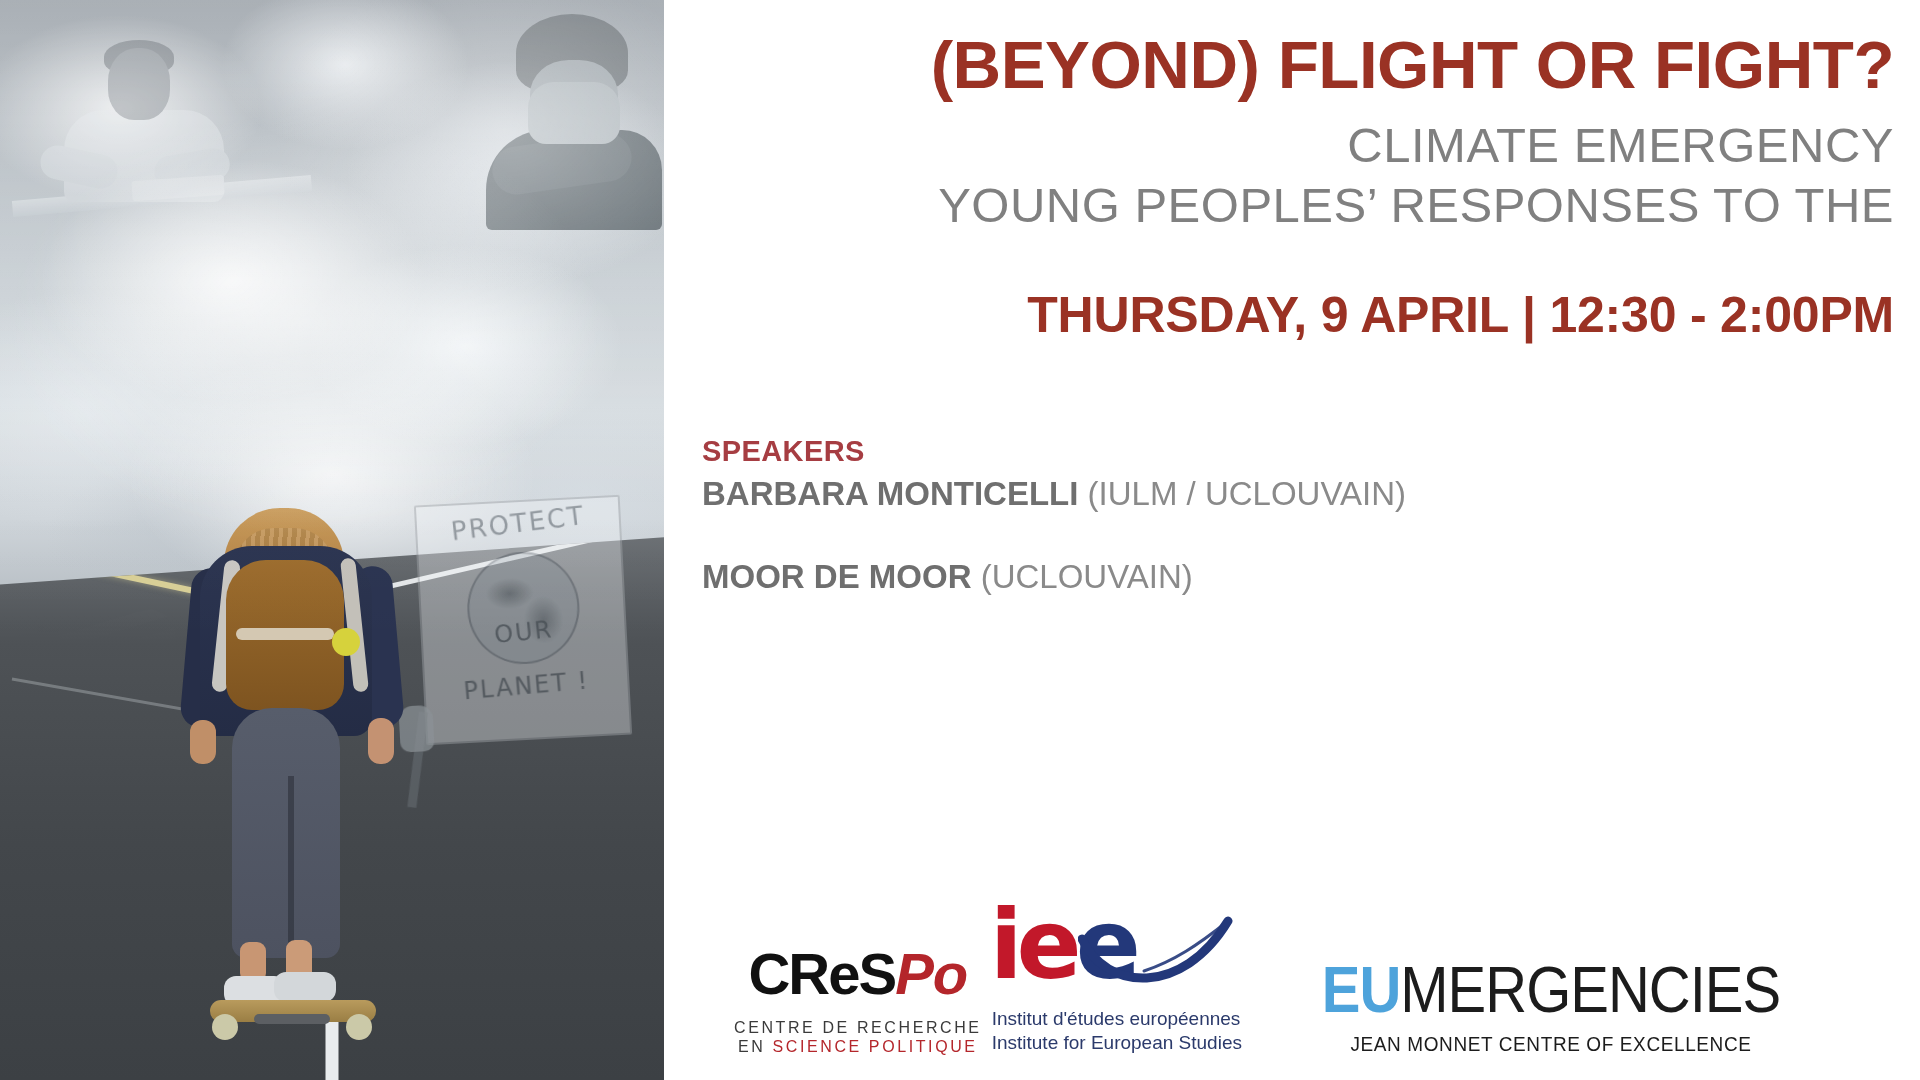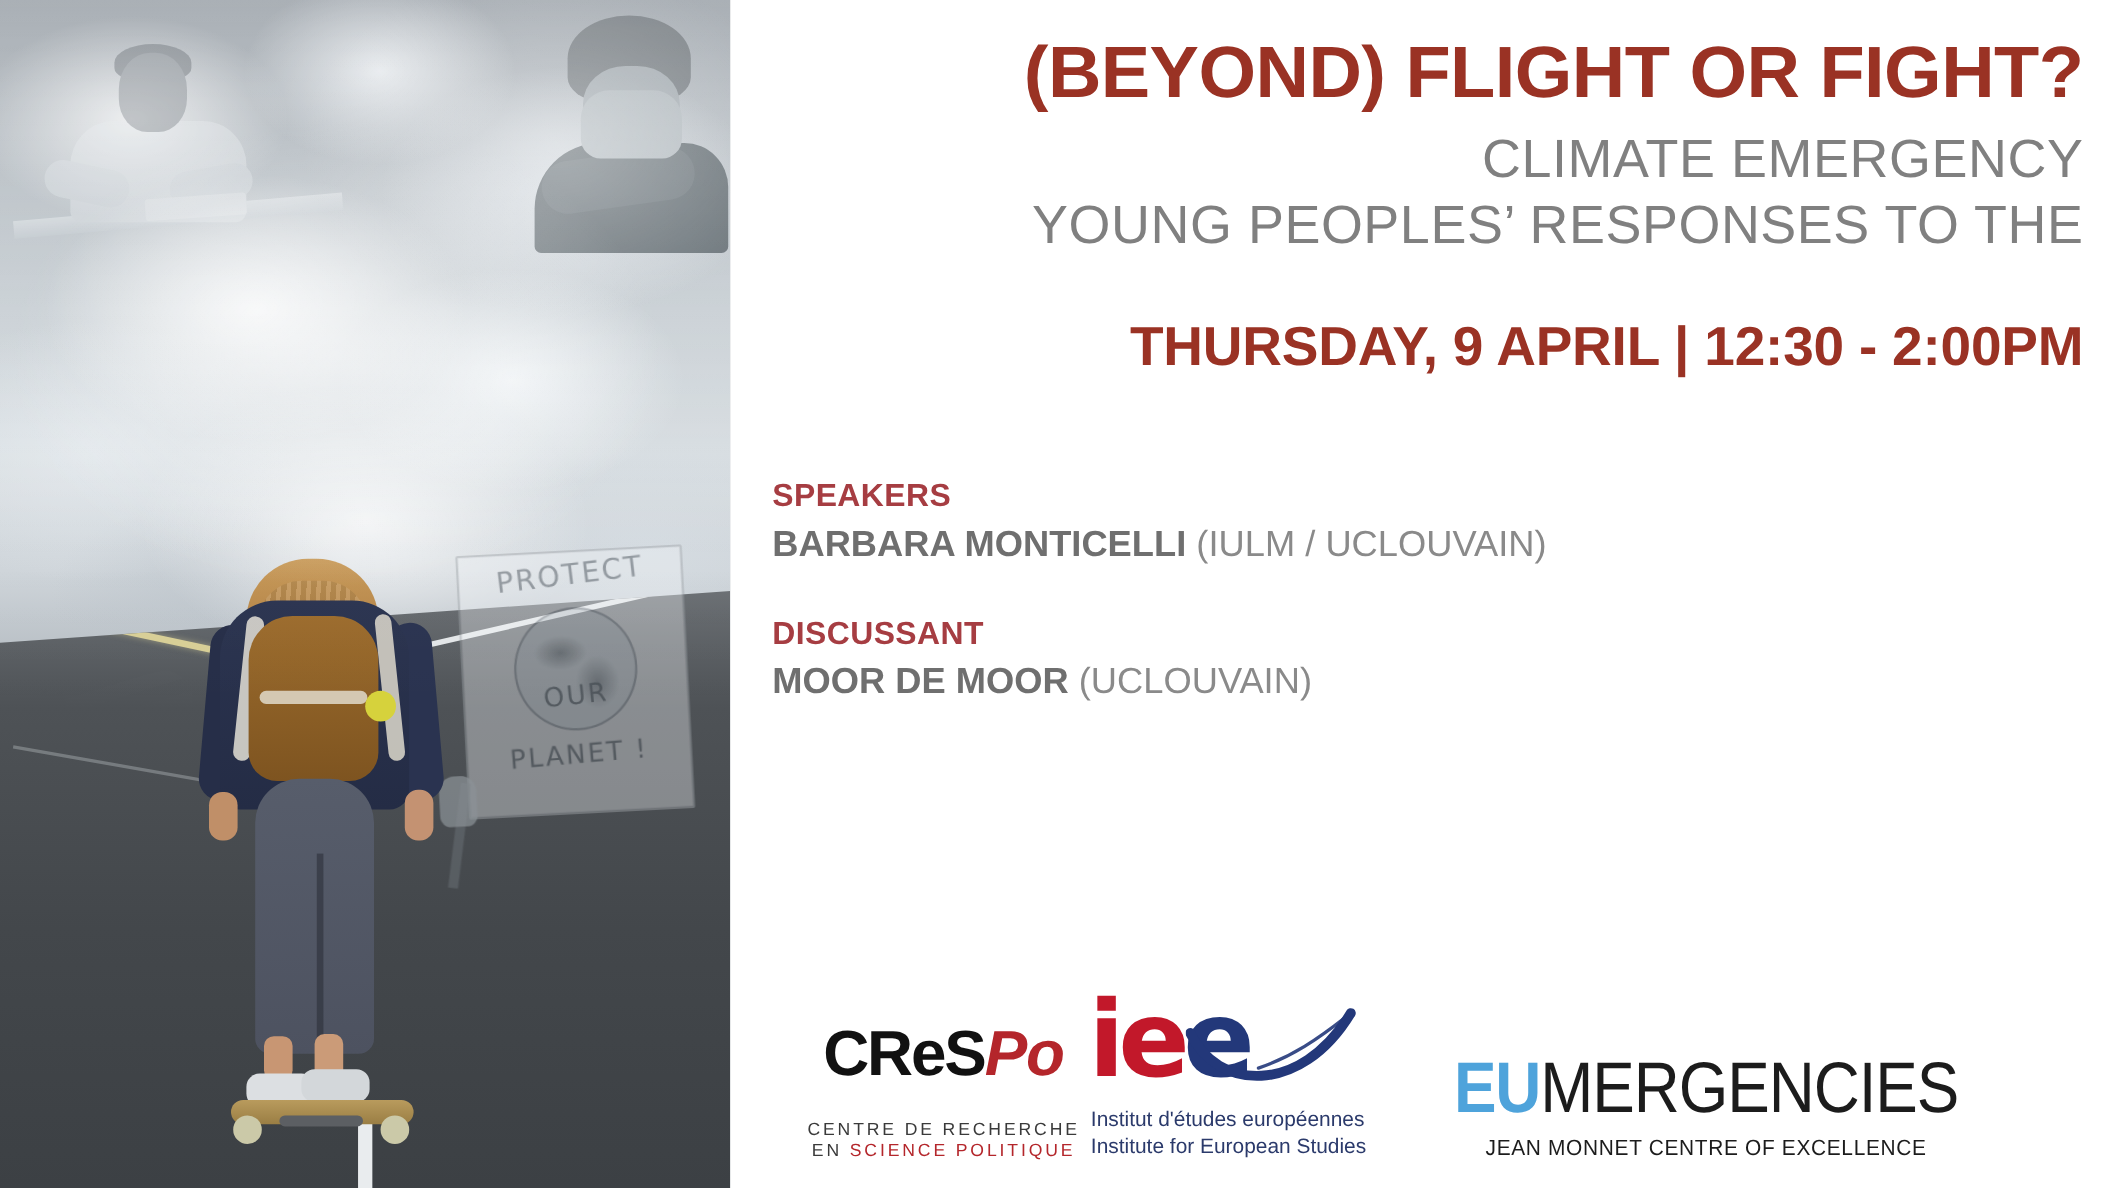--- a/index.html
+++ b/index.html
@@ -368,21 +368,21 @@
   
   .crespo .mark {
     font-size:58px; font-weight:700; letter-spacing:-2px;
     line-height:1; color:#111; white-space:nowrap;
   }
   .crespo .mark .po {
     color:#B4262B; font-style:italic; font-weight:700;
     letter-spacing:-1px;
   }
   .crespo .tag1 {
-    margin-top:32px; font-size:16px; color:#3A3A3A;
+    margin-top:16px; font-size:16px; color:#3A3A3A;
     letter-spacing:2.6px; white-space:nowrap;
   }
   .crespo .tag2 {
     margin-top:1px; font-size:16px; letter-spacing:2.6px;
     color:#3A3A3A; white-space:nowrap;
   }
   .crespo .tag2 .red { color:#B4262B; }
 
   
   .eum .mark {
@@ -509,21 +509,20 @@
 
       <div class="sec-label">SPEAKERS</div>
 
       <div class="person">
         <span class="nm">BARBARA MONTICELLI</span>
         <span class="af">(IULM / UCLOUVAIN)</span>
       </div>
 
       <div class="gap"></div>
 
-      <div class="sec-label">DISCUSSANT</div>
 
       <div class="person">
         <span class="nm">MOOR DE MOOR</span>
         <span class="af">(UCLOUVAIN)</span>
       </div>
     </div>
 
     <div class="logos">
 
       <div class="logo crespo">

